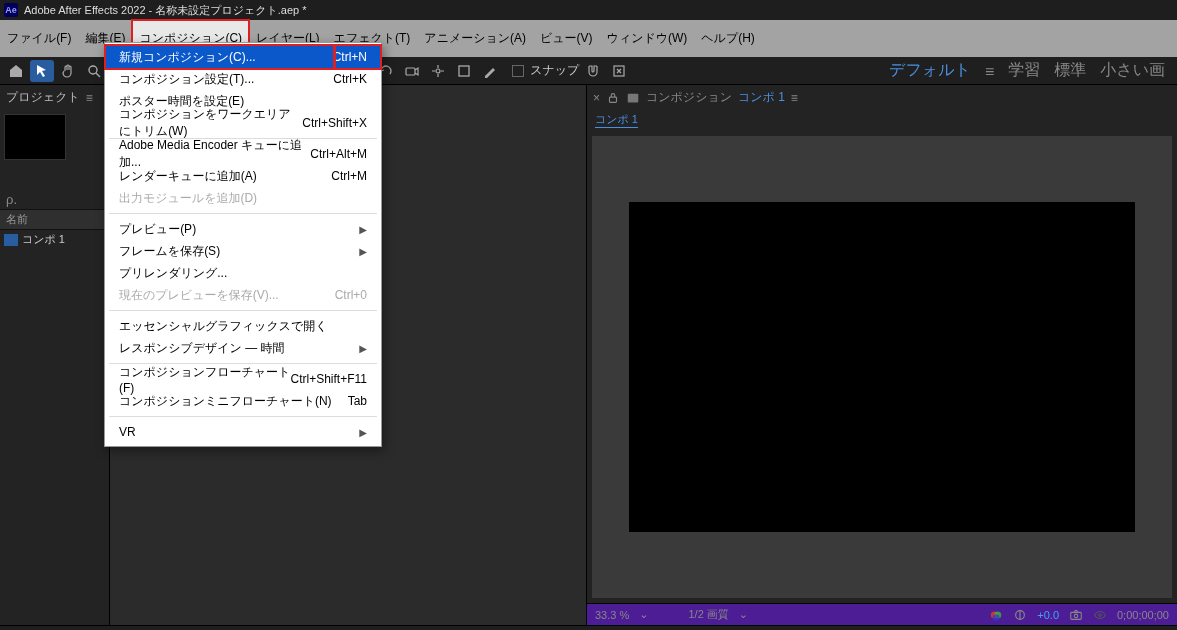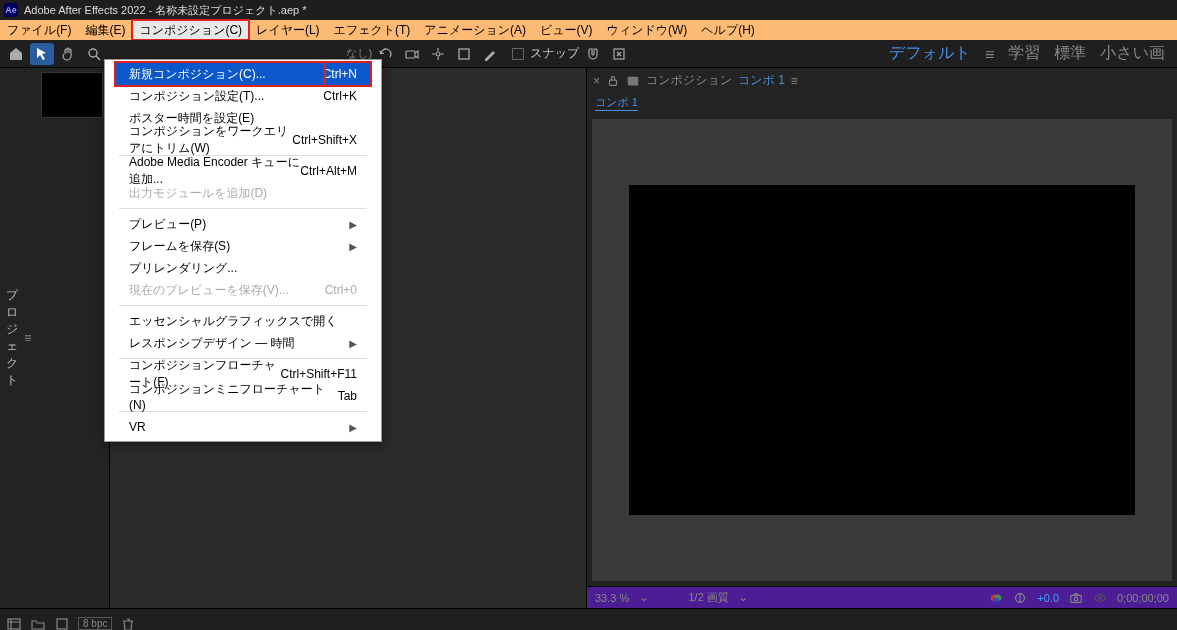--- a/index.html
+++ b/index.html
@@ -1,32 +1,32 @@
 <!DOCTYPE html>
 <html><head>
 <meta charset="utf-8">
 <style>
   * { box-sizing: border-box; margin: 0; padding: 0; font-family: "Segoe UI", "Meiryo", sans-serif; user-select: none; }
   body { width: 1177px; height: 630px; background: #232323; color: #ccc; overflow: hidden; font-size: 12px; position: relative; }
   .titlebar { height: 20px; background: #1e1e1e; display: flex; align-items: center; padding-left: 4px; font-size: 11px; color: #ddd; }
   .titlebar .ae-icon { width:14px; height:14px; background:#00005b; color:#9999ff; font-size:9px; font-weight:bold; display:flex; align-items:center; justify-content:center; margin-right:6px; border-radius:2px;text-align:right; }
-  .menubar { height: 20px; background: #fdba74; display: flex; align-items: stretch; color: #000; font-size: 12px; }
+  .menubar { height: 37px; background: #a3a3a3; display: flex; align-items: stretch; color: #000; font-size: 12px; }
   .menubar .menu-item { padding: 2px 7px; display:flex; align-items:center; cursor:default; }
   .menubar .menu-item.highlight { outline: 2px solid #e02020; outline-offset:-1px; background:#e8e8e8; }
   .toolbar { height: 28px; background: #1f1f1f; border-bottom:1px solid #000; display:flex; align-items:center; padding:4px 4px; gap:2px; position:relative; }
   .toolbar .tool { width:24px; height:22px; display:flex; align-items:center; justify-content:center; color:#aaa; }
   .toolbar .tool svg { width:16px; height:16px; }
   .toolbar .tool.active { background:#2a5da0; color:#fff; border-radius:3px; }
   .toolbar .spacer { flex:1; }
   .toolbar .checkbox { width:12px; height:12px; border:1px solid #666; margin-right:4px; display:inline-block; }
   .toolbar .right-links { display:flex; gap:14px; font-size:16px; padding-right:8px;align-items:flex-end; }
   .toolbar .right-links span { color:#888; }
   .toolbar .right-links span.blue { color:#4a90e2; }
   .main { display:flex; height: calc(630px - 20px - 20px - 28px - 22px); }
-  .project-panel { width:110px; background:#232323; border-right:1px solid #000; display:flex; flex-direction:row; }
+  .project-panel { width:110px; background:#232323; border-right:1px solid #000; display:flex; flex-direction:column; }
   .panel-header { display:flex; align-items:center; padding:4px 6px; font-size:12px; color:#bbb; gap:6px; }
   .panel-header .menu-icon { font-size:12px; color:#888; }
   .thumb-area { height:80px; display:flex; align-items:flex-start; justify-content:flex-start; padding:4px; }
   .thumb { width:62px; height:46px; background:#000; border:1px solid #333; }
   .search-row { padding:2px 6px; color:#888; font-size:13px; }
   .col-header { background:#2f2f2f; color:#999; padding:2px 6px; font-size:11px; border-top:1px solid #111; border-bottom:1px solid #111; }
   .item-row { display:flex; align-items:center; gap:4px; padding:2px 4px; background:#232323; font-size:11px; }
   .item-row .comp-icon { width:14px; height:12px; background:#2a5da0; }
   .center-panel { flex:1; background:#2b2b2b; border-right:1px solid #000; position:relative; }
   .right-panel { width:590px; background:#232323; display:flex; flex-direction:column; }
@@ -35,21 +35,21 @@
   .right-tabs .comp-link { color:#4a90e2; }
   .right-subtab { padding:2px 8px 4px; }
   .right-subtab .tab { color:#4a90e2; font-size:11px; padding-bottom:2px; }
   .viewport-area { flex:1; display:flex; align-items:center; justify-content:center; background:#3a3a3a; margin:4px; border:1px solid #222; }
   .viewport { width:506px; height:330px; background:#000; }
   .status-row { display:flex; align-items:center; gap:10px; padding:3px 8px; font-size:11px; color:#888; border-top:1px solid #000; background:#4c1d95; }
   .bottom-bar { height:30px; background:#1f1f1f; border-top:1px solid #000; display:flex; align-items:center; padding:0 6px; gap:8px; color:#888; font-size:11px; }
   .bottom-bar .icon { width:16px; height:16px; display:flex; align-items:center; justify-content:center; }
   .bottom-bar .bpc { border:1px solid #555; padding:0 4px; font-size:10px; }
   
-  .dropdown { position:absolute; left:104px; top:59px; width:278px; background:#ffffff; color:#000; border:1px solid #999; box-shadow:2px 4px 10px rgba(0,0,0,0.4); z-index:50; padding:3px 10px; }
+  .dropdown { position:absolute; left:104px; top:42px; width:278px; background:#ffffff; color:#000; border:1px solid #999; box-shadow:2px 4px 10px rgba(0,0,0,0.4); z-index:50; padding:3px 0; }
   .dropdown .mi { display:flex; align-items:center; justify-content:space-between; padding:4px 14px; font-size:12px; height:22px; }
   .dropdown .mi.highlight { background:#0a58ca; color:#fff; position:relative; }
   .dropdown .mi.highlight::before { content:""; position:absolute; left:-1px; top:-2px; right:45px; bottom:-2px; border:2px solid #e02020; pointer-events:none; }
   .dropdown .mi.highlight::after { content:""; position:absolute; right:-1px; top:-2px; width:45px; bottom:-2px; border:2px solid #e02020; pointer-events:none; }
   .dropdown .mi.disabled { color:#aaa; }
   .dropdown .sep { height:1px; background:#ddd; margin:4px 4px; }
   .dropdown .arrow { font-size:10px; color:#555; }
   .truncated { color:#888; font-size:11px; margin-left:-4px; }
   .cam-icon svg, .small-svg { width:14px; height:14px; }
   .blue-text { color:#3fa2ff; }
@@ -260,20 +260,24 @@
   </div>
   <div class="mi">
     <span>コンポジションをワークエリアにトリム(W)</span>
     <span>Ctrl+Shift+X</span>
   </div>
   <div class="sep"></div>
   <div class="mi">
     <span>Adobe Media Encoder キューに追加...</span>
     <span>Ctrl+Alt+M</span>
   </div>
+  <div class="mi">
+    <span>レンダーキューに追加(A)</span>
+    <span>Ctrl+M</span>
+  </div>
   <div class="mi disabled">
     <span>出力モジュールを追加(D)</span>
       <span></span>
   </div>
   <div class="sep"></div>
   <div class="mi">
     <span>プレビュー(P)</span>
     <span class="arrow">▶</span>
   </div>
   <div class="mi">

